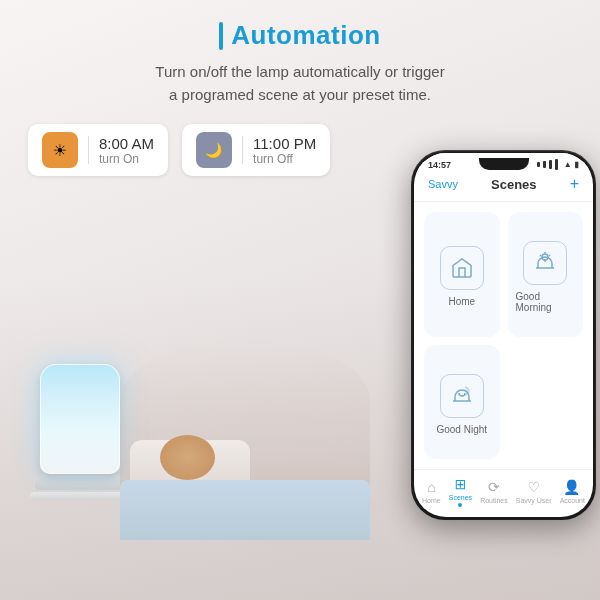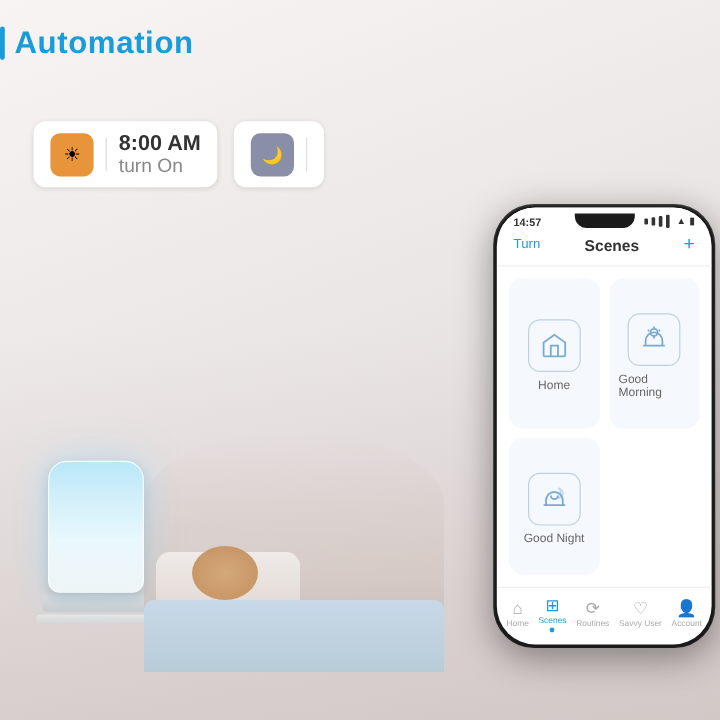--- a/index.html
+++ b/index.html
@@ -26,22 +26,22 @@
       right: 0;
       height: 320px;
       background: linear-gradient(to bottom, transparent 0%, rgba(200,190,185,0.4) 100%);
     }
 
     .content {
       position: relative;
       z-index: 2;
       display: flex;
       flex-direction: column;
+      align-items: center;
       padding-top: 20px;
-      gap: 40px;
     }
 
     .title-row {
       display: flex;
       align-items: center;
       gap: 8px;
       margin-bottom: 10px;
     }
 
     .title-bar {
@@ -92,27 +92,27 @@
       display: flex;
       align-items: center;
       justify-content: center;
       font-size: 18px;
     }
 
     .icon-morning { background: #e8943a; }
     .icon-night { background: #8a8fa8; }
 
     .schedule-info .time {
-      font-size: 18px;
-      font-weight: 700;
+      font-size: 15px;
+      font-weight: 400;
       color: #333;
     }
 
     .schedule-info .action {
-      font-size: 16px;
+      font-size: 12px;
       color: #888;
     }
 
     .divider-line {
       width: 1px;
       height: 28px;
       background: #ddd;
     }
 
     
@@ -372,39 +372,47 @@
 <div class="bg"></div>
 <div class="bg-blur"></div>
 
 <div class="content">
 
   <div class="title-row">
     <div class="title-bar"></div>
     <h1 class="title-text">Automation</h1>
   </div>
 
+  <p class="subtitle">
+    <span>Turn on/off the lamp automatically or trigger</span><br>
+    <span>a programed scene at your preset time.</span>
+  </p>
 
   <div class="schedule-row">
 
     <div class="schedule-card">
       <div class="schedule-icon icon-morning">
         <span style="font-size:16px;">☀</span>
       </div>
       <div class="divider-line"></div>
       <div class="schedule-info">
         <div class="time">8:00 AM</div>
         <div class="action">turn On</div>
       </div>
     </div>
 
     <div class="schedule-card">
       <div class="schedule-icon icon-night">
         <span style="font-size:14px; color:white;">🌙</span>
       </div>
       <div class="divider-line"></div>
+      <div class="schedule-info">
+        <div class="time">11:00 PM</div>
+        <div class="action">turn Off</div>
+      </div>
     </div>
 
   </div>
 
   <div class="bottom-section">
 
     <div class="lamp-container">
       <div class="lamp-body"></div>
       <div class="lamp-base"></div>
       <div class="lamp-surface"></div>
@@ -430,21 +438,21 @@
                 <div class="signal-bar" style="height:7px;"></div>
                 <div class="signal-bar" style="height:9px;"></div>
                 <div class="signal-bar" style="height:11px;"></div>
                 <span style="font-size:8px; margin-left:3px;">▲</span>
                 <span style="font-size:8px;">▮</span>
               </div>
             </div>
           </div>
 
           <div class="phone-header">
-            <span class="phone-header-edit">Turn</span>
+            <span class="phone-header-edit">Savvy</span>
             <span class="phone-header-title">Scenes</span>
             <span class="phone-header-plus">+</span>
           </div>
 
           <div class="scenes-grid">
 
             <div class="scene-card">
               <div class="scene-icon-box">
                 <svg width="24" height="24" viewBox="0 0 24 24" fill="none" stroke="#7aabcc" stroke-width="1.5">
                   <path d="M3 9.5L12 3l9 6.5V20a1 1 0 01-1 1H4a1 1 0 01-1-1V9.5z"></path>

